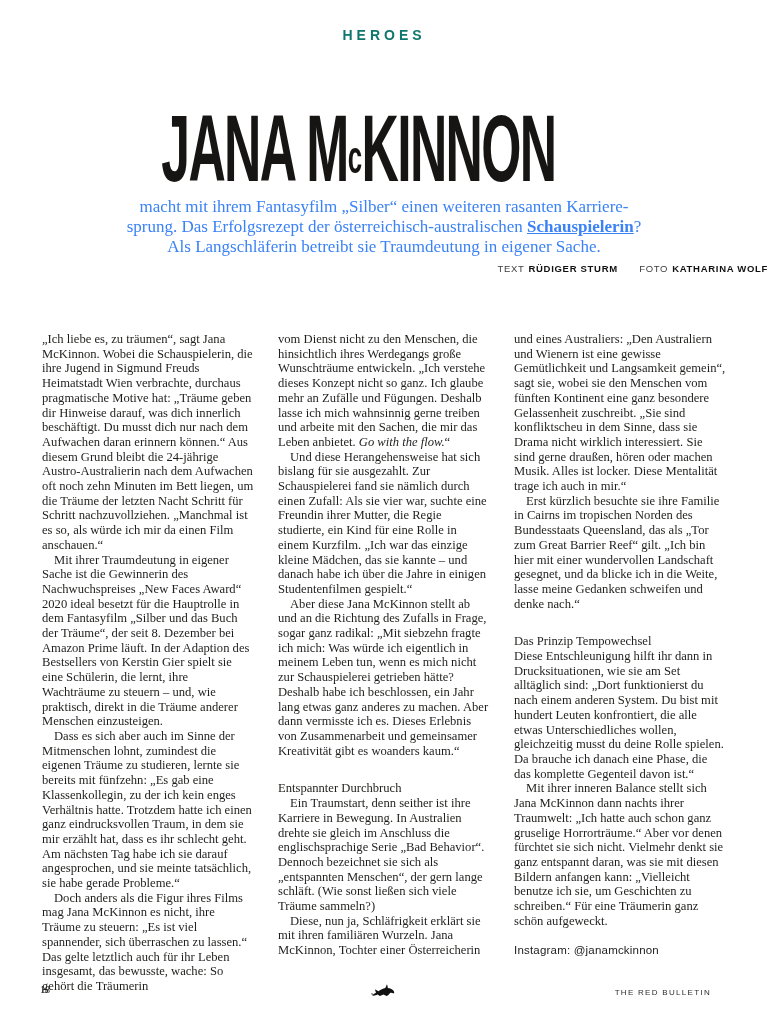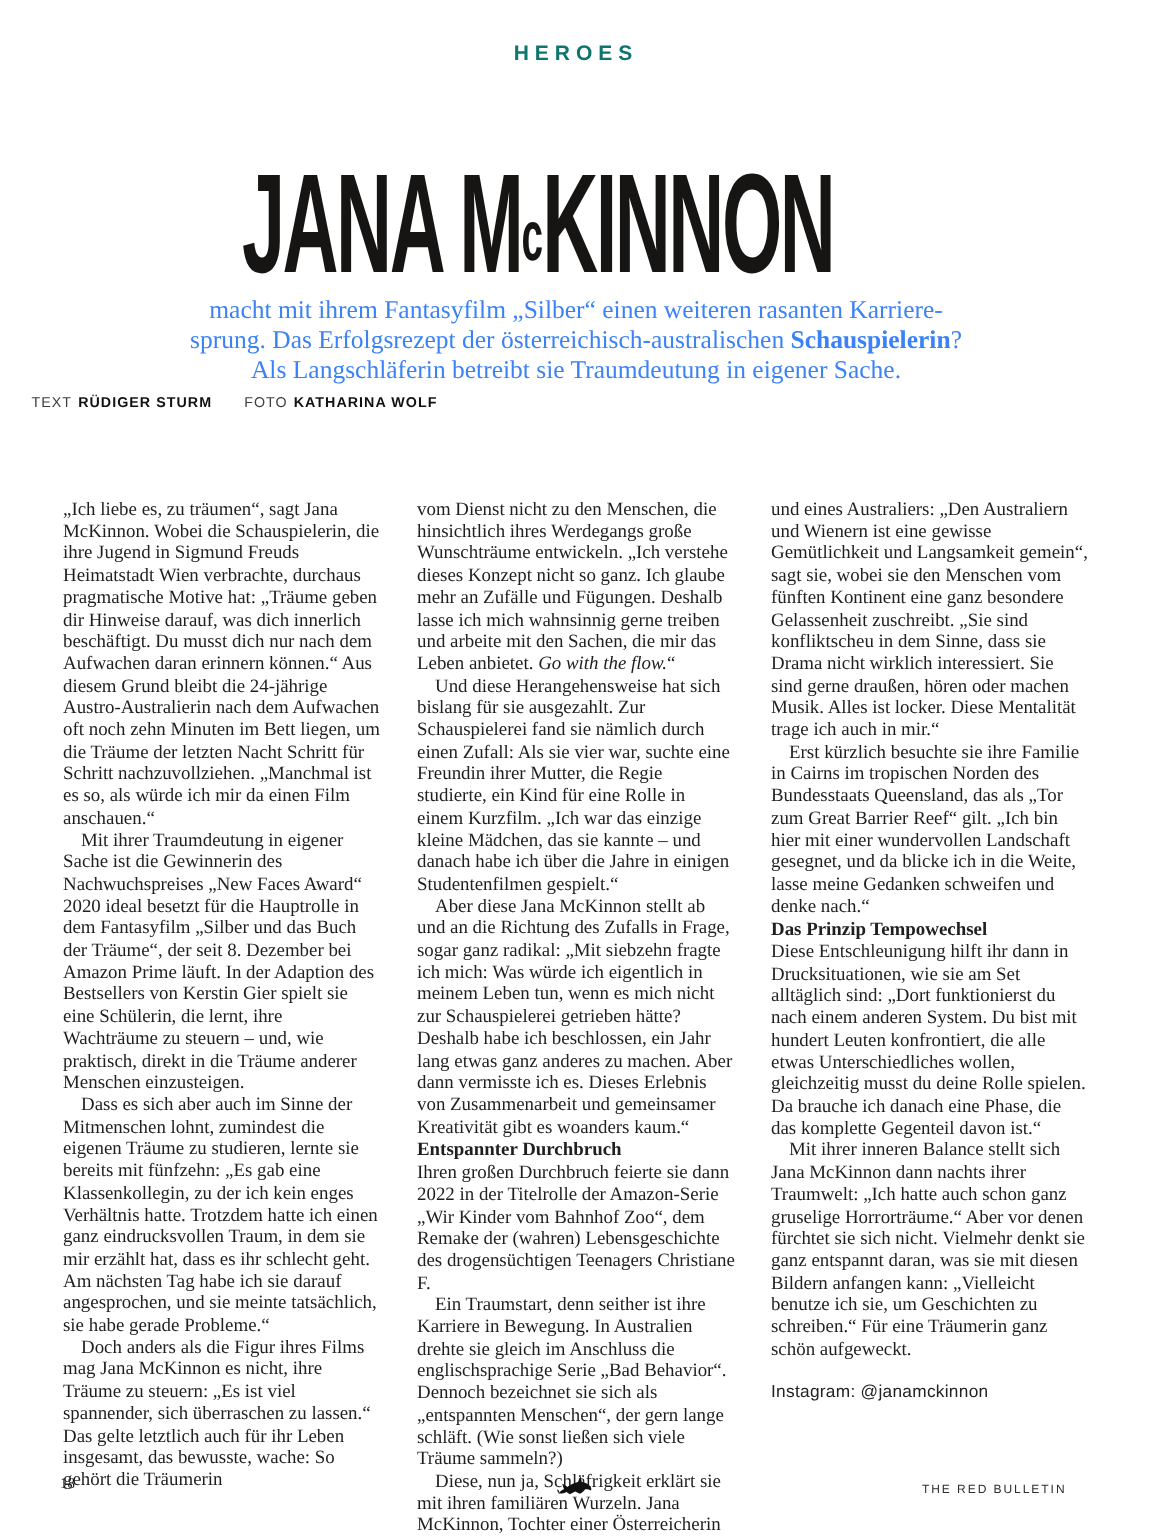--- a/index.html
+++ b/index.html
@@ -37,41 +37,40 @@
     font-size:0.5em;
     vertical-align:0.16em;
     letter-spacing:-1px;
   }
   .intro {
     position:absolute; top:197px; left:0; right:0;
     text-align:center;
     font-size:17px; line-height:20px;
     color:#3b82f6;
   }
-  .intro .b { font-weight:bold; }
+  .intro .b { font-weight:bold;text-decoration:underline; }
   .byline {
     position:absolute; top:263px; left:0; right:0;
-    text-align:left;
+    text-align:right;
     font-family:"Liberation Sans", sans-serif;
     font-size:9.5px; letter-spacing:0.7px;
     color:#111;
-    padding-left:21px;
   }
   .byline .lbl { font-weight:normal; color:#3d3d3d; margin-right:4px; }
   .byline .nm  { font-weight:bold; }
   .byline .nm.first { margin-right:18px; }
   .columns {
     position:absolute; top:332px; left:42px; width:684px;
     display:flex; gap:24px;
     font-size:12.6px; line-height:14.7px;
     color:#1f1f1d;
   }
   .col { flex:1; min-width:0; hyphens:auto; -webkit-hyphens:auto; }
   .pi { text-indent:12px; }
-  .subhead { font-weight:bold; margin-top:1px; }
+  .subhead { font-weight:normal; margin-top:23px; }
   .ital { font-style:italic; }
   .instagram {
     margin-top:15px;
     font-family:"Liberation Sans", sans-serif;
     font-size:11.5px; letter-spacing:0.2px;
     color:#222;
   }
   .page-num {
     position:absolute; left:40px; top:984px;
     font-size:10px; color:#1d1d1b;
@@ -114,21 +113,20 @@
     <div class="para">„Ich liebe es, zu träumen“, sagt Jana McKinnon. Wobei die Schauspielerin, die ihre Jugend in Sigmund Freuds Heimatstadt Wien verbrachte, durchaus pragmatische Motive hat: „Träume geben dir Hinweise darauf, was dich innerlich beschäftigt. Du musst dich nur nach dem Aufwachen daran erinnern können.“ Aus diesem Grund bleibt die 24-jährige Austro-Australierin nach dem Aufwachen oft noch zehn Minuten im Bett liegen, um die Träume der letzten Nacht Schritt für Schritt nachzuvollziehen. „Manchmal ist es so, als würde ich mir da einen Film anschauen.“</div>
     <div class="para pi">Mit ihrer Traumdeutung in eigener Sache ist die Gewinnerin des Nachwuchspreises „New Faces Award“ 2020 ideal besetzt für die Hauptrolle in dem Fantasyfilm „Silber und das Buch der Träume“, der seit 8. Dezember bei Amazon Prime läuft. In der Adaption des Bestsellers von Kerstin Gier spielt sie eine Schülerin, die lernt, ihre Wachträume zu steuern – und, wie praktisch, direkt in die Träume anderer Menschen einzusteigen.</div>
     <div class="para pi">Dass es sich aber auch im Sinne der Mitmenschen lohnt, zumindest die eigenen Träume zu studieren, lernte sie bereits mit fünfzehn: „Es gab eine Klassenkollegin, zu der ich kein enges Verhältnis hatte. Trotzdem hatte ich einen ganz eindrucksvollen Traum, in dem sie mir erzählt hat, dass es ihr schlecht geht. Am nächsten Tag habe ich sie darauf angesprochen, und sie meinte tatsächlich, sie habe gerade Probleme.“</div>
     <div class="para pi">Doch anders als die Figur ihres Films mag Jana McKinnon es nicht, ihre Träume zu steuern: „Es ist viel spannender, sich überraschen zu lassen.“ Das gelte letztlich auch für ihr Leben insgesamt, das bewusste, wache: So gehört die Träumerin</div>
   </div>
   <div class="col">
     <div class="para"><span>vom Dienst nicht zu den Menschen, die hinsichtlich ihres Werdegangs große Wunschträume entwickeln. „Ich verstehe dieses Konzept nicht so ganz. Ich glaube mehr an Zufälle und Fügungen. Deshalb lasse ich mich wahnsinnig gerne treiben und arbeite mit den Sachen, die mir das Leben anbietet. </span><span class="ital">Go with the flow.</span><span>“</span></div>
     <div class="para pi">Und diese Herangehensweise hat sich bislang für sie ausgezahlt. Zur Schauspielerei fand sie nämlich durch einen Zufall: Als sie vier war, suchte eine Freundin ihrer Mutter, die Regie studierte, ein Kind für eine Rolle in einem Kurzfilm. „Ich war das einzige kleine Mädchen, das sie kannte – und danach habe ich über die Jahre in einigen Studentenfilmen gespielt.“</div>
     <div class="para pi">Aber diese Jana McKinnon stellt ab und an die Richtung des Zufalls in Frage, sogar ganz radikal: „Mit siebzehn fragte ich mich: Was würde ich eigentlich in meinem Leben tun, wenn es mich nicht zur Schauspielerei getrieben hätte? Deshalb habe ich beschlossen, ein Jahr lang etwas ganz anderes zu machen. Aber dann vermisste ich es. Dieses Erlebnis von Zusammenarbeit und gemeinsamer Kreativität gibt es woanders kaum.“</div>
     <div class="subhead">Entspannter Durchbruch</div>
-    <div class="para">Ihren großen Durchbruch feierte sie dann 2022 in der Titelrolle der Amazon-Serie „Wir Kinder vom Bahnhof Zoo“, dem Remake der (wahren) Lebensgeschichte des drogensüchtigen Teenagers Christiane F.</div>
     <div class="para pi">Ein Traumstart, denn seither ist ihre Karriere in Bewegung. In Australien drehte sie gleich im Anschluss die englischsprachige Serie „Bad Behavior“. Dennoch bezeichnet sie sich als „entspannten Menschen“, der gern lange schläft. (Wie sonst ließen sich viele Träume sammeln?)</div>
     <div class="para pi">Diese, nun ja, Schläfrigkeit erklärt sie mit ihren familiären Wurzeln. Jana McKinnon, Tochter einer Österreicherin</div>
   </div>
   <div class="col">
     <div class="para">und eines Australiers: „Den Australiern und Wienern ist eine gewisse Gemütlichkeit und Langsamkeit gemein“, sagt sie, wobei sie den Menschen vom fünften Kontinent eine ganz besondere Gelassenheit zuschreibt. „Sie sind konfliktscheu in dem Sinne, dass sie Drama nicht wirklich interessiert. Sie sind gerne draußen, hören oder machen Musik. Alles ist locker. Diese Mentalität trage ich auch in mir.“</div>
     <div class="para pi">Erst kürzlich besuchte sie ihre Familie in Cairns im tropischen Norden des Bundesstaats Queensland, das als „Tor zum Great Barrier Reef“ gilt. „Ich bin hier mit einer wundervollen Landschaft gesegnet, und da blicke ich in die Weite, lasse meine Gedanken schweifen und denke nach.“</div>
     <div class="subhead">Das Prinzip Tempowechsel</div>
     <div class="para">Diese Entschleunigung hilft ihr dann in Drucksituationen, wie sie am Set alltäglich sind: „Dort funktionierst du nach einem anderen System. Du bist mit hundert Leuten konfrontiert, die alle etwas Unterschiedliches wollen, gleichzeitig musst du deine Rolle spielen. Da brauche ich danach eine Phase, die das komplette Gegenteil davon ist.“</div>
     <div class="para pi">Mit ihrer inneren Balance stellt sich Jana McKinnon dann nachts ihrer Traumwelt: „Ich hatte auch schon ganz gruselige Horrorträume.“ Aber vor denen fürchtet sie sich nicht. Vielmehr denkt sie ganz entspannt daran, was sie mit diesen Bildern anfangen kann: „Vielleicht benutze ich sie, um Geschichten zu schreiben.“ Für eine Träumerin ganz schön aufgeweckt.</div>
     <div class="instagram">Instagram: @janamckinnon</div>

